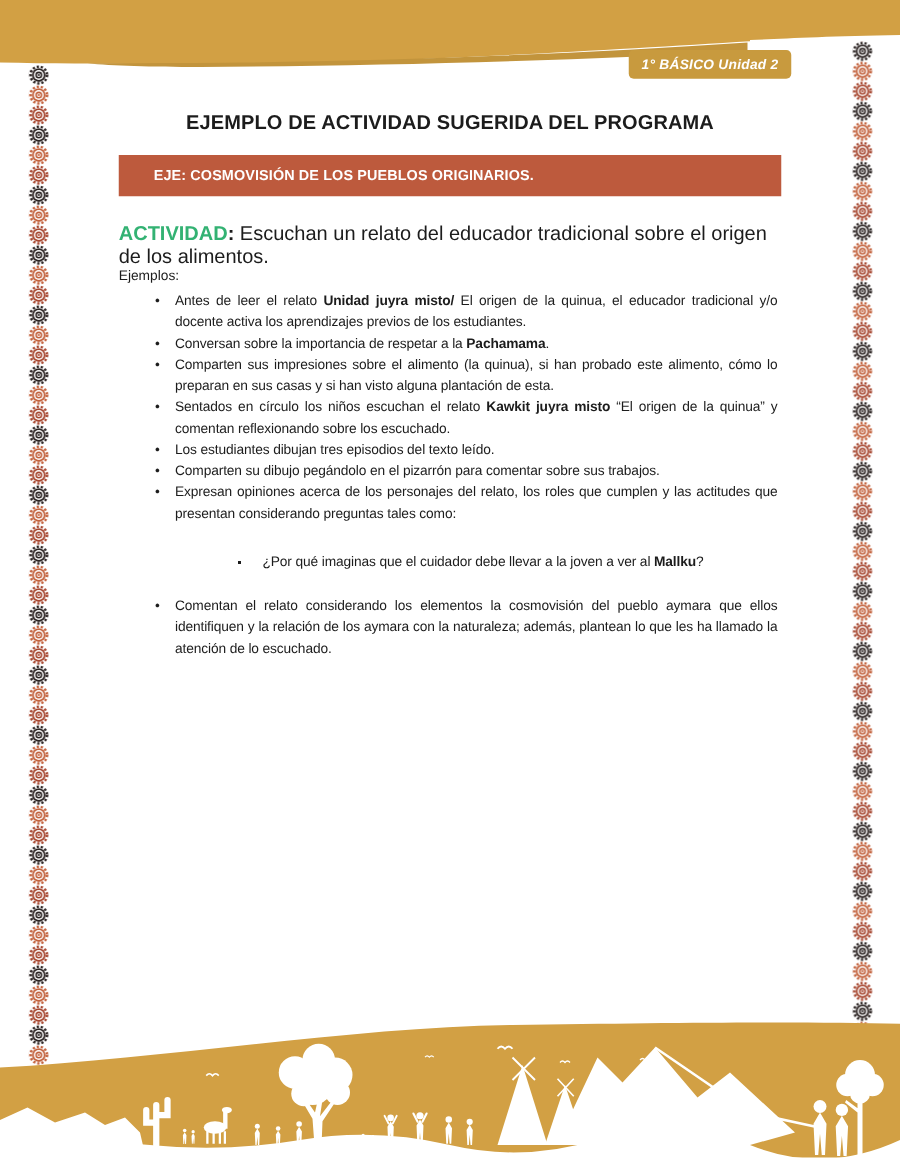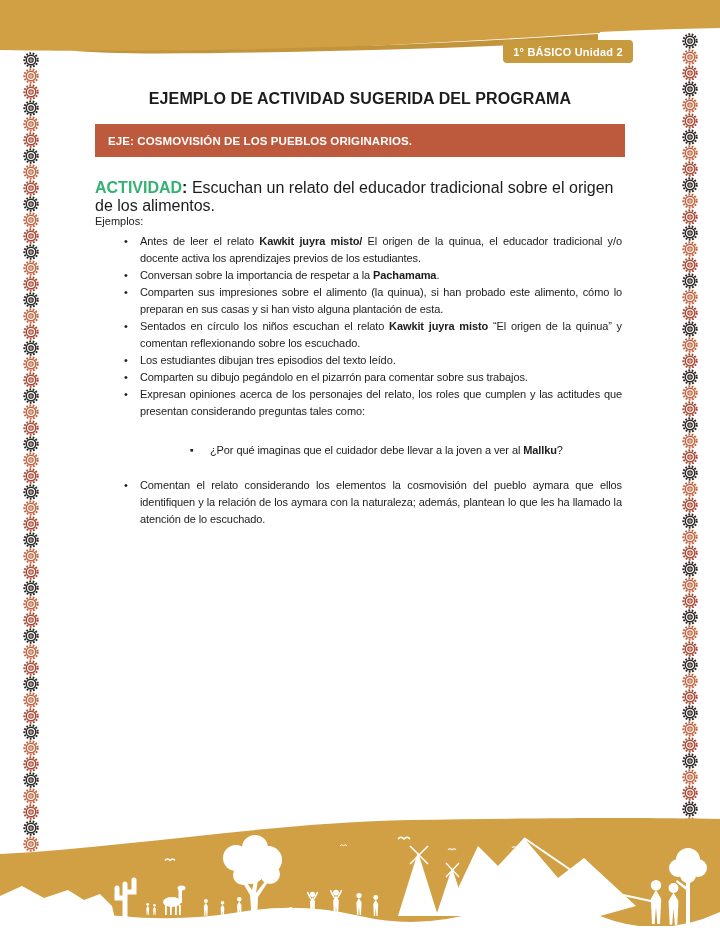--- a/index.html
+++ b/index.html
@@ -2,26 +2,26 @@
 <html><head>
 <meta charset="utf-8">
 <style>
   html,body{margin:0;padding:0;background:#ffffff;}
   .page{position:relative;width:720px;height:932px;background:#fff;overflow:hidden;
         font-family:"Liberation Sans",sans-serif;color:#1c1c1c;}
   .decor{position:absolute;left:0;top:0;width:720px;height:932px;pointer-events:none;}
 
   .badge{position:absolute;left:503px;top:40px;width:130px;height:23px;background:#c89a3e;
          border-radius:4px;color:#fff;font-size:11px;font-weight:bold;display:flex;
-         align-items:center;justify-content:center;letter-spacing:.2px;}
+         align-items:center;justify-content:center;letter-spacing:.2px;font-style:italic;}
   .title{position:absolute;left:95px;top:90px;width:530px;text-align:center;
          font-weight:bold;font-size:16px;letter-spacing:.1px;}
   .eje{position:absolute;left:95px;top:124px;width:530px;height:33px;background:#bd5a3d;
        color:#fff;font-weight:bold;font-size:11.5px;display:flex;align-items:center;
-       padding-left:13px;box-sizing:border-box;letter-spacing:.1px;}
+       padding-left:28px;box-sizing:border-box;letter-spacing:.1px;}
   .actividad{position:absolute;left:95px;top:179px;width:530px;font-size:16px;}
   .actividad .lab{color:#33b273;font-weight:bold;}
   .actividad .col{font-weight:bold;}
   .ejemplos{position:absolute;left:95px;top:215px;font-size:11px;}
   .list{position:absolute;left:122px;top:233px;width:500px;font-size:11px;
         line-height:17px;letter-spacing:-0.1px;}
   .li{position:relative;padding-left:18px;text-align:justify;}
   .mk{position:absolute;left:2px;top:0;}
   .b{font-weight:bold;}
   .sub{margin-top:22px;margin-left:66px;}
@@ -173,21 +173,21 @@
   <div class="eje">
     <span>EJE: COSMOVISIÓN DE LOS PUEBLOS ORIGINARIOS.</span>
   </div>
 
   <div class="actividad"><span class="lab">ACTIVIDAD</span><span class="col">: </span><span>Escuchan un relato del educador tradicional sobre el origen de los alimentos.</span></div>
 
   <div class="ejemplos">Ejemplos:</div>
 
   <div class="list">
 
-    <div class="li"><span class="mk">•</span><span>Antes de leer el relato </span><span class="b">Kawkit juyra misto/</span><span> El origen de la quinua, el educador tradicional y/o docente activa los aprendizajes previos de los estudiantes.</span></div>
+    <div class="li"><span class="mk">•</span><span>Antes de leer el relato </span><span class="b">Unidad juyra misto/</span><span> El origen de la quinua, el educador tradicional y/o docente activa los aprendizajes previos de los estudiantes.</span></div>
 
     <div class="li"><span class="mk">•</span><span>Conversan sobre la importancia de respetar a la </span><span class="b">Pachamama</span><span>.</span></div>
 
     <div class="li"><span class="mk">•</span><span>Comparten sus impresiones sobre el alimento (la quinua), si han probado este alimento, cómo lo preparan en sus casas y si han visto alguna plantación de esta.</span></div>
 
     <div class="li"><span class="mk">•</span><span>Sentados en círculo los niños escuchan el relato </span><span class="b">Kawkit juyra misto</span><span> “El origen de la quinua” y comentan reflexionando sobre los escuchado.</span></div>
 
     <div class="li"><span class="mk">•</span><span>Los estudiantes dibujan tres episodios del texto leído.</span></div>
 
     <div class="li"><span class="mk">•</span><span>Comparten su dibujo pegándolo en el pizarrón para comentar sobre sus trabajos.</span></div>

